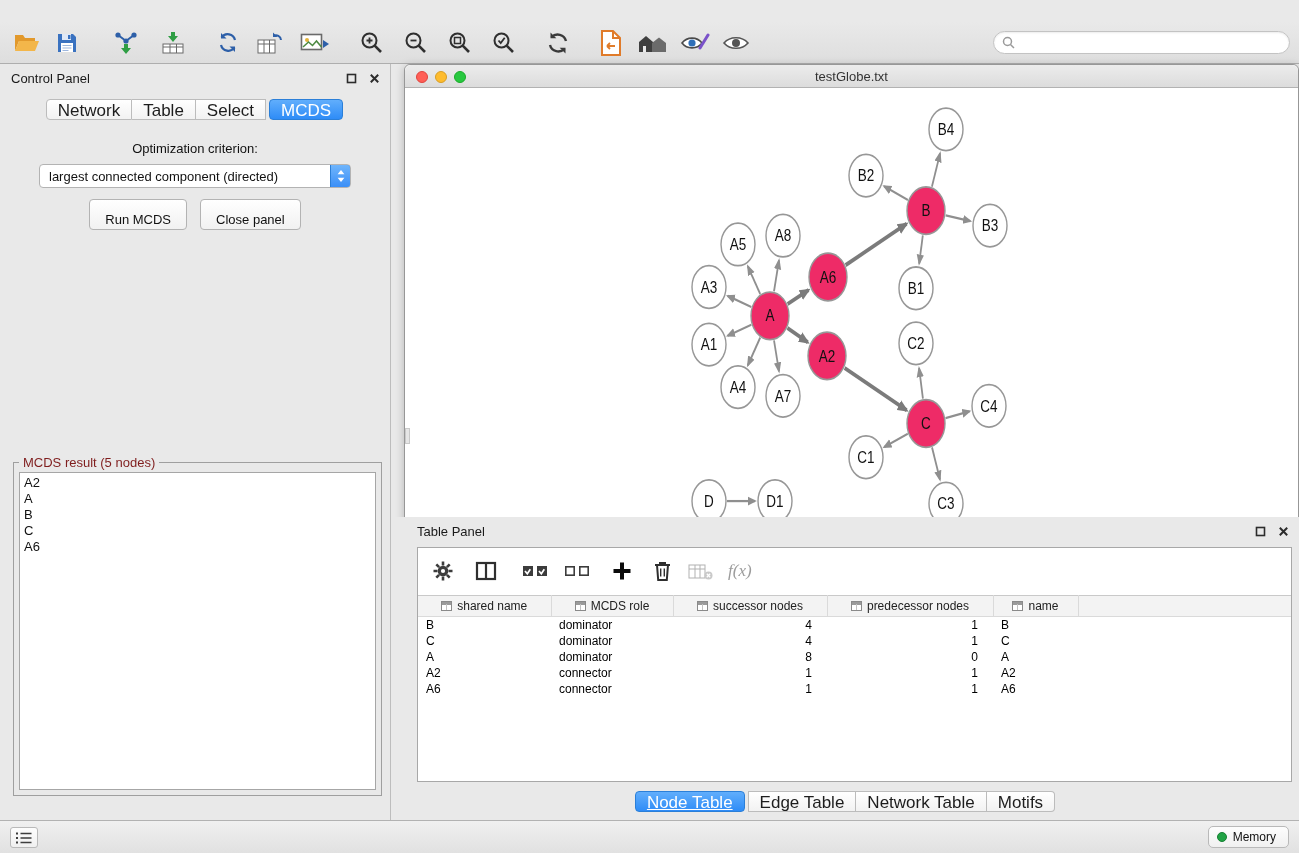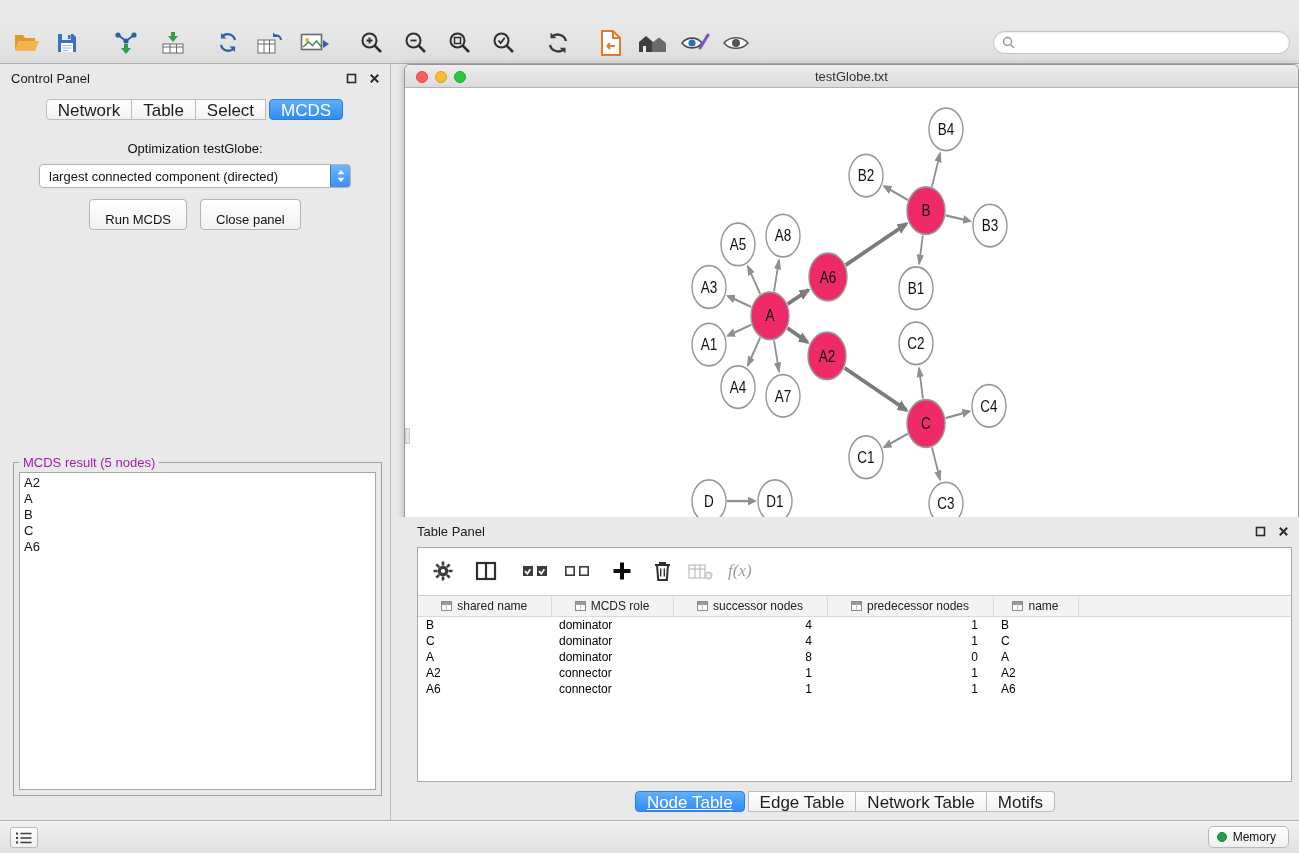--- a/index.html
+++ b/index.html
@@ -61,21 +61,21 @@
   .dd-btn { position:absolute; right:-1px; top:-1px; width:21px; height:24px;
     background:linear-gradient(#6fb5fc,#3b8ff7); border:1px solid #2b7fd8;
     border-radius:0 4px 4px 0; display:flex; align-items:center; justify-content:center; }
   .cp-buttons { margin-top:11px; display:flex; justify-content:center; gap:13px; }
   .cp-buttons button { height:31px; padding:12px 15px; font-size:13px; color:#111;
     background:linear-gradient(#ffffff,#f1f1f1); border:1px solid #b3b3b3; border-radius:4px; cursor:default;
     font-family:"Liberation Sans","DejaVu Sans",sans-serif; }
   .result-box { position:absolute; left:13px; right:8px; top:398px; height:334px;
     border:1px solid #9f9f9f; }
   .result-title { position:absolute; top:-8px; left:5px; background:#e9e9e9; padding:0 4px;
-    font-size:13px; color:#a21caf; }
+    font-size:13px; color:#7f1d1d; }
   .result-list { position:absolute; left:5px; right:5px; top:9px; bottom:5px; background:#fff;
     border:1px solid #a6a6a6; font-size:13px; color:#111; padding:2px 4px; overflow:hidden; }
   .result-item { height:16px; line-height:16px; }
 
   
   .network-window { position:absolute; left:13px; top:0; right:0; height:562px;
     background:#fff; border:1px solid #979797; border-radius:6px 6px 0 0;
     box-shadow:0 2px 10px rgba(0,0,0,.22); }
   .nw-titlebar { position:relative; height:23px; background:linear-gradient(#ececec,#dcdcdc);
     border-bottom:1px solid #b2b2b2; border-radius:6px 6px 0 0; }
@@ -246,21 +246,21 @@
       </span>
     </div>
 
     <div class="seg-tabs cp-tabs">
         <div class="seg-tab">Network</div>
         <div class="seg-tab">Table</div>
         <div class="seg-tab">Select</div>
         <div class="seg-tab active">MCDS</div>
       </div>
 
-    <div class="opt-label">Optimization testGlobe:</div>
+    <div class="opt-label">Optimization criterion:</div>
 
     <div class="dropdown">
       <span>largest connected component (directed)</span>
       <span class="dd-btn">
         <svg width="10" height="14" viewBox="0 0 10 14">
             <path d="M5 1l3.4 4.3H1.6z" fill="#fff"></path>
             <path d="M5 13L1.6 8.7h6.8z" fill="#fff"></path>
           </svg>
       </span>
     </div>

